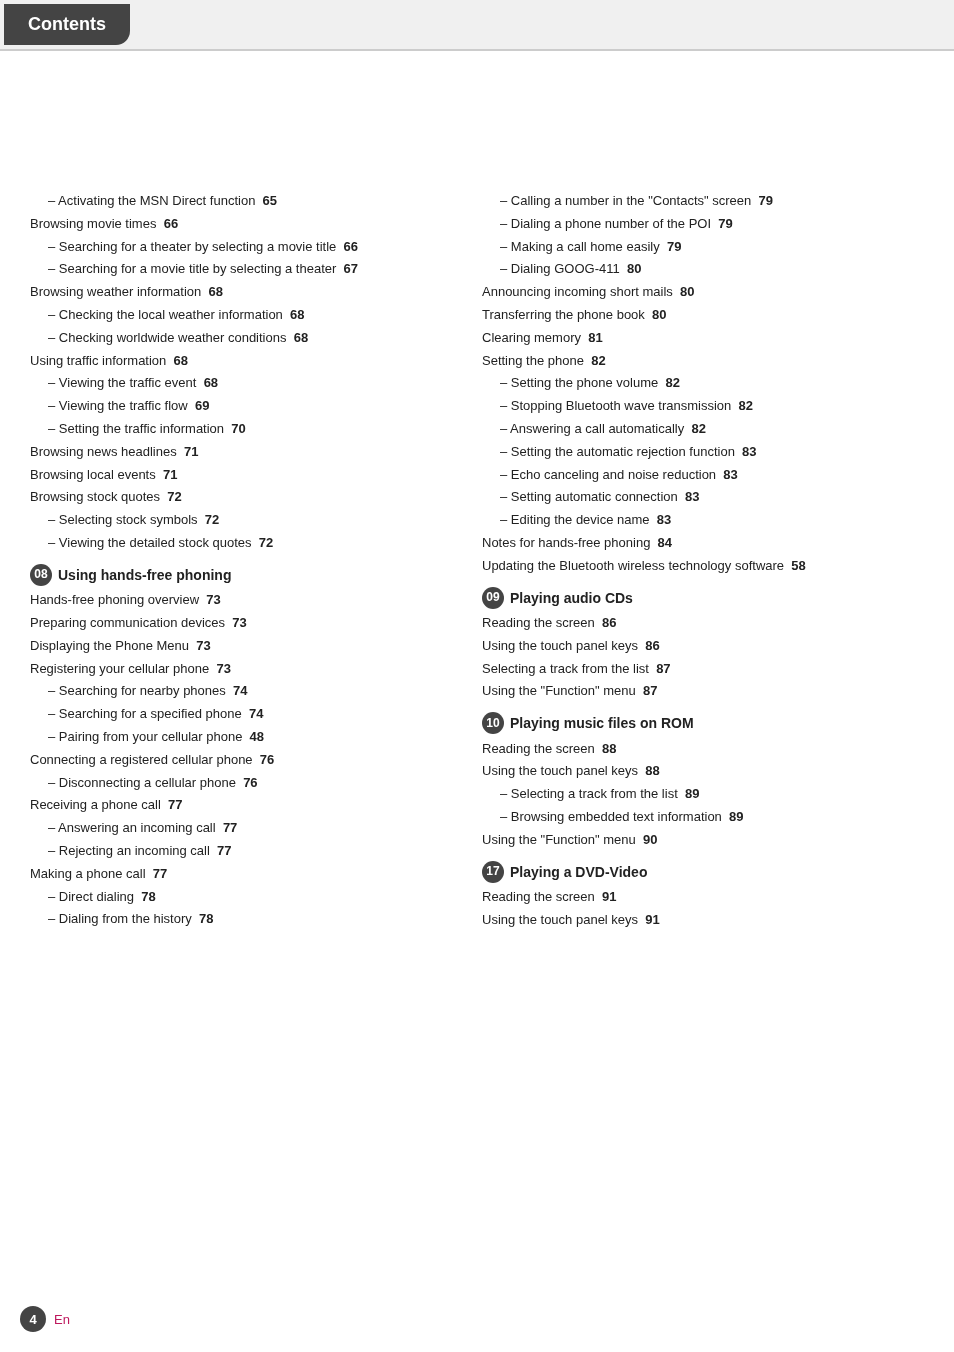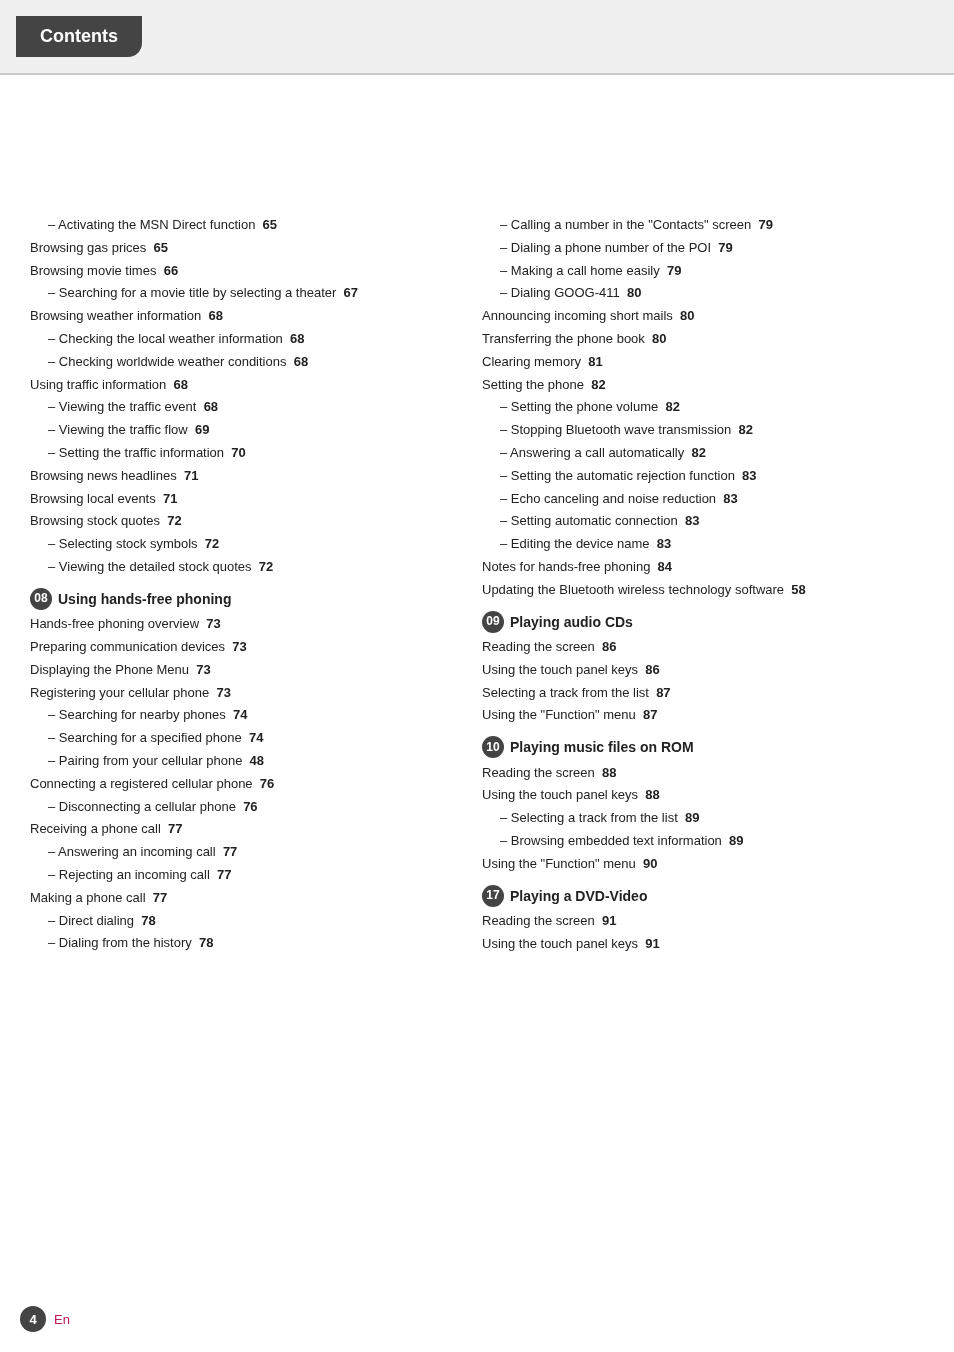--- a/index.html
+++ b/index.html
@@ -7,21 +7,21 @@
       width: 954px;
       min-height: 1352px;
       background: #fff;
       font-family: Arial, Helvetica, sans-serif;
       font-size: 13px;
       color: #222;
     }
     .header-bar {
       background: #f0f0f0;
       border-bottom: 2px solid #ccc;
-      padding: 16px;
+      padding: 4px;
       display: flex;
       align-items: stretch;
     }
     .header-title-block {
       background: #444;
       color: #fff;
       font-size: 18px;
       font-weight: bold;
       padding: 10px 24px;
       border-radius: 0 0 14px 0;
@@ -82,22 +82,22 @@
   <div class="header-right"></div>
 </div>
 
 <div class="spacer-top"></div>
 
 <div class="page-content">
 
   <div class="column">
 
     <div class="entry entry-indent">– Activating the MSN Direct function &nbsp;<span class="bold-num">65</span></div>
-    <div class="entry">Browsing gas prices &nbsp;<span class="bold-num">65</span></div>
     <div class="entry">Browsing movie times &nbsp;<span class="bold-num">66</span></div>
+    <div class="entry entry-indent">– Searching for a theater by selecting a movie title &nbsp;<span class="bold-num">66</span></div>
     <div class="entry entry-indent">– Searching for a movie title by selecting a theater &nbsp;<span class="bold-num">67</span></div>
     <div class="entry">Browsing weather information &nbsp;<span class="bold-num">68</span></div>
     <div class="entry entry-indent">– Checking the local weather information &nbsp;<span class="bold-num">68</span></div>
     <div class="entry entry-indent">– Checking worldwide weather conditions &nbsp;<span class="bold-num">68</span></div>
     <div class="entry">Using traffic information &nbsp;<span class="bold-num">68</span></div>
     <div class="entry entry-indent">– Viewing the traffic event &nbsp;<span class="bold-num">68</span></div>
     <div class="entry entry-indent">– Viewing the traffic flow &nbsp;<span class="bold-num">69</span></div>
     <div class="entry entry-indent">– Setting the traffic information &nbsp;<span class="bold-num">70</span></div>
     <div class="entry">Browsing news headlines &nbsp;<span class="bold-num">71</span></div>
     <div class="entry">Browsing local events &nbsp;<span class="bold-num">71</span></div>

